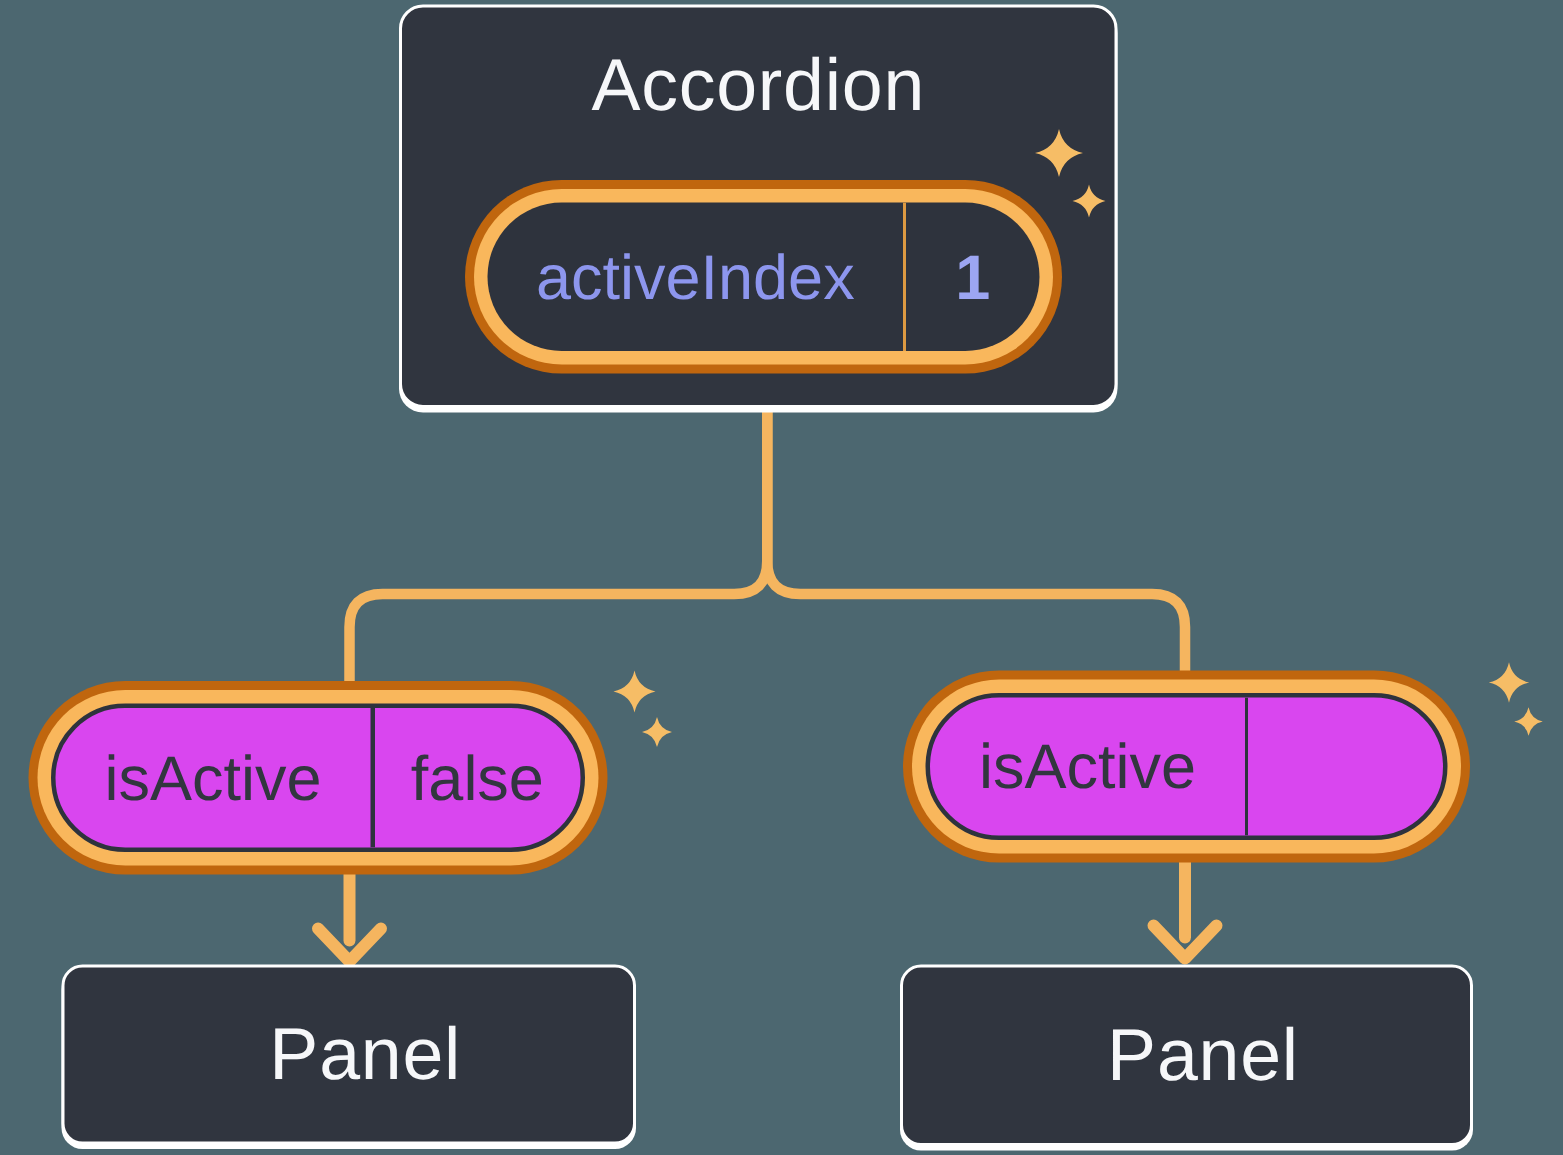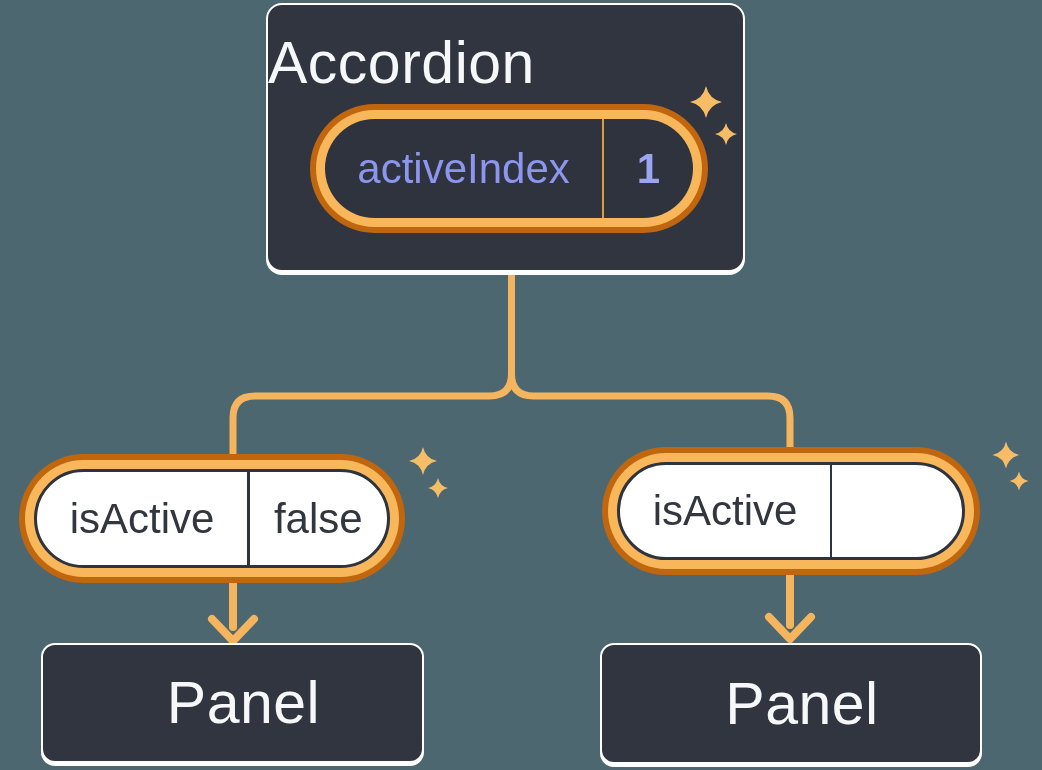--- a/index.html
+++ b/index.html
@@ -16,22 +16,23 @@
   
   .cbox{
     position:absolute;
     background:#30353F;
     border:2px solid #FFFFFF;
     box-shadow:0 3px 0 #FFFFFF;
     box-sizing:border-box;
     border-radius:16px;
   }
   .cbox .ctitle{
+    text-align:center;
     color:#F6F7F9;
-    font-size:59px;
+    font-size:49px;
     font-weight:500;
     letter-spacing:0.5px;
   }
   .accordion-box{left:266px;top:3px;width:479px;height:269px;}
   .accordion-box .ctitle{margin-top:24px;}
   .panel-box{border-radius:14px;display:flex;align-items:center;justify-content:center;padding-left:22px;}
   .panel-left{left:41px;top:643px;width:383px;height:120px;}
   .panel-right{left:600px;top:643px;width:382px;height:121px;}
 
   
@@ -54,28 +55,28 @@
     height:100%;
     box-sizing:border-box;
     display:flex;
     align-items:stretch;
     overflow:hidden;
   }
   .pill-core .cell{
     display:flex;align-items:center;justify-content:center;
     font-size:42px;
   }
-  .state-pill{left:310px;top:104px;width:398px;height:129px;}
+  .state-pill{left:310px;top:120px;width:398px;height:129px;}
   .state-pill .pill-core{background:#2E333D;}
   .state-pill .cell-label{width:75.3%;color:#8D96EE;}
   .state-pill .cell-value{flex:1;color:#9CA5F2;font-weight:700;}
   .state-pill .divider{width:2px;background:#DD9A42;}
 
   .prop-pill .pill-core{
-    background:#ffffff;
+    background:#d946ef;
     border:3px solid #2E333D;
   }
   .prop-pill .cell-label{width:60%;color:#32363F;}
   .prop-pill .cell-value{flex:1;color:#32363F;font-weight:400;}
   .prop-pill .divider{width:2.5px;background:#2E333D;}
   .prop-pill-left{left:19px;top:454px;width:386px;height:129px;}
   .prop-pill-right{left:602px;top:447px;width:378px;height:128px;}
   .prop-pill-right .cell-label{width:61.4%;}
 </style>
 </head>

